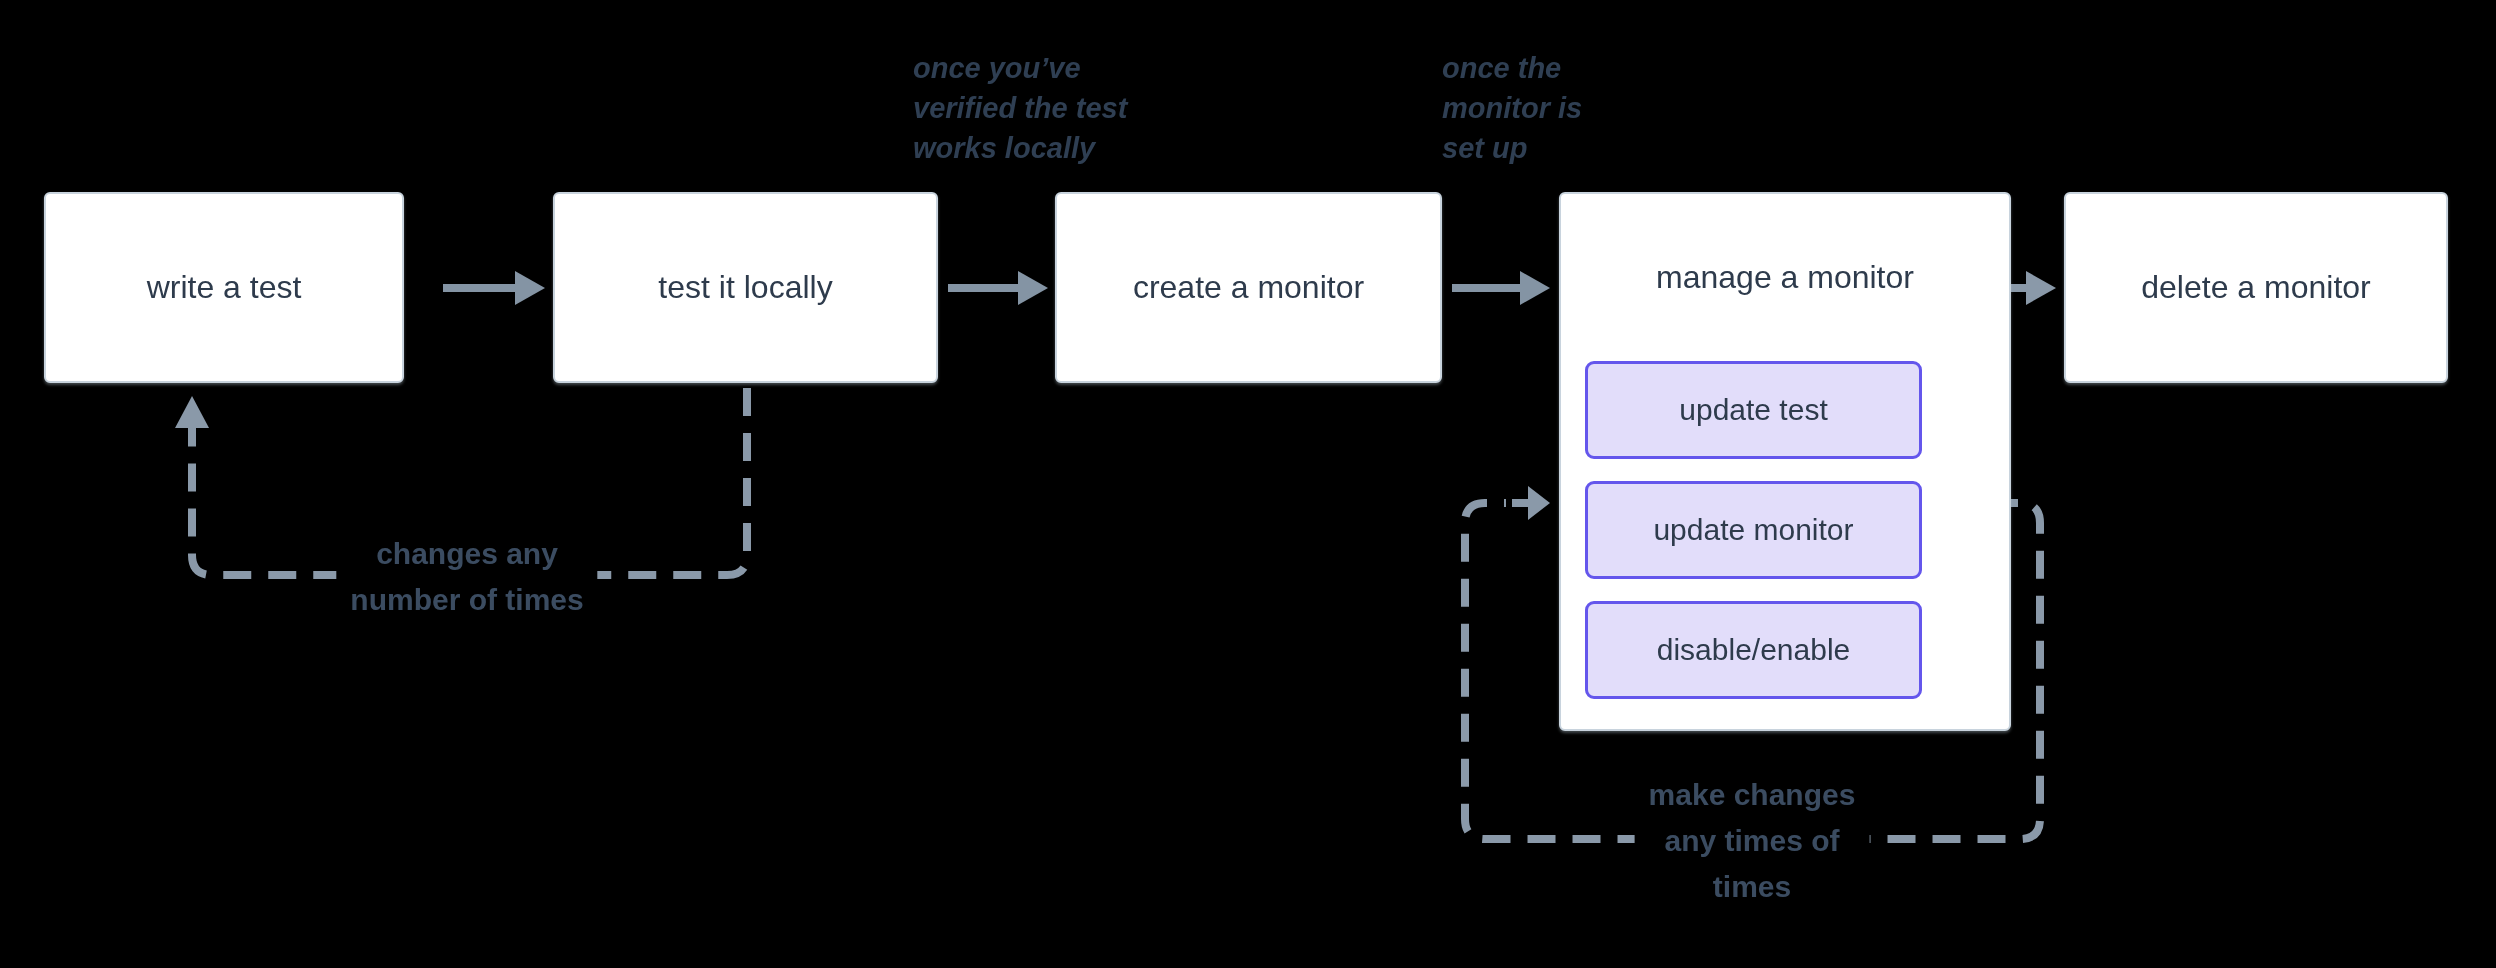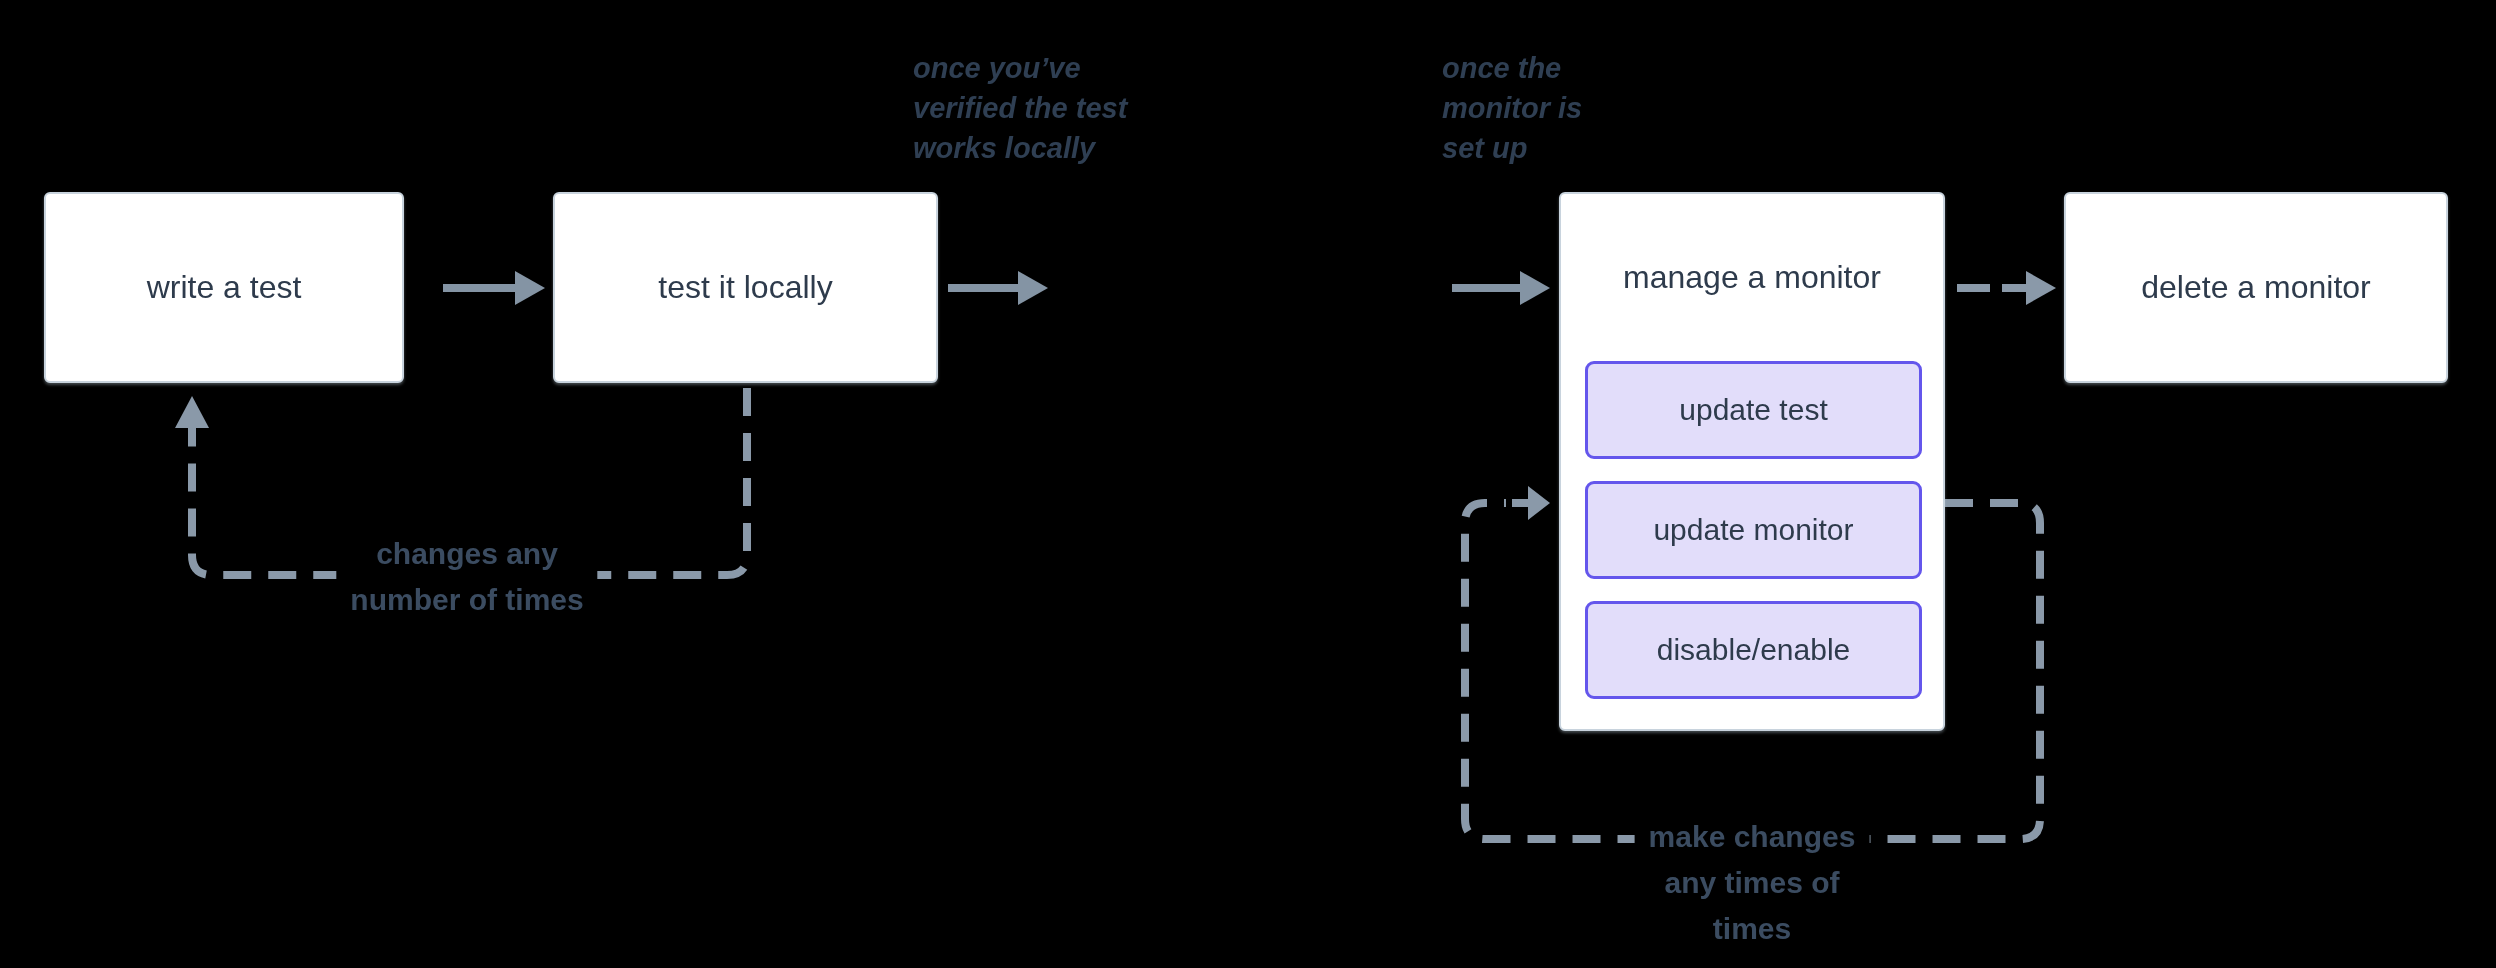--- a/index.html
+++ b/index.html
@@ -118,22 +118,25 @@
   </svg>
 
   <div class="node" style="left:44px;top:192px;width:360px;height:191px;">
     <span class="node-label">write a test</span>
   </div>
 
   <div class="node" style="left:553px;top:192px;width:385px;height:191px;">
     <span class="node-label">test it locally</span>
   </div>
 
+  <div class="node" style="left:1055px;top:192px;width:387px;height:191px;">
+    <span class="node-label">create a monitor</span>
+  </div>
 
-  <div class="node manage" style="left:1559px;top:192px;width:386px;height:539px;">
+  <div class="node manage" style="left:1559px;top:192px;width:452px;height:539px;">
     <div class="manage-title">manage a monitor</div>
     <div class="sub-btn" style="top:167px;">
       <span>update test</span>
     </div>
     <div class="sub-btn" style="top:287px;">
       <span>update monitor</span>
     </div>
     <div class="sub-btn" style="top:407px;">
       <span>disable/enable</span>
     </div>
@@ -153,19 +156,19 @@
     <span class="ann-line">once you’ve</span>
     <span class="ann-line">verified the test</span>
     <span class="ann-line">works locally</span>
   </div>
 
   <div class="loop-label" style="left:467px;top:577px;">
     <span class="loop-line">changes any</span>
     <span class="loop-line">number of times</span>
   </div>
 
-  <div class="loop-label" style="left:1752px;top:841px;margin-top:42px;">
+  <div class="loop-label" style="left:1752px;top:841px;">
     <span class="loop-line">make changes</span>
     <span class="loop-line">any times of</span>
     <span class="loop-line">times</span>
   </div>
 
 </div>
 
 </body></html>

